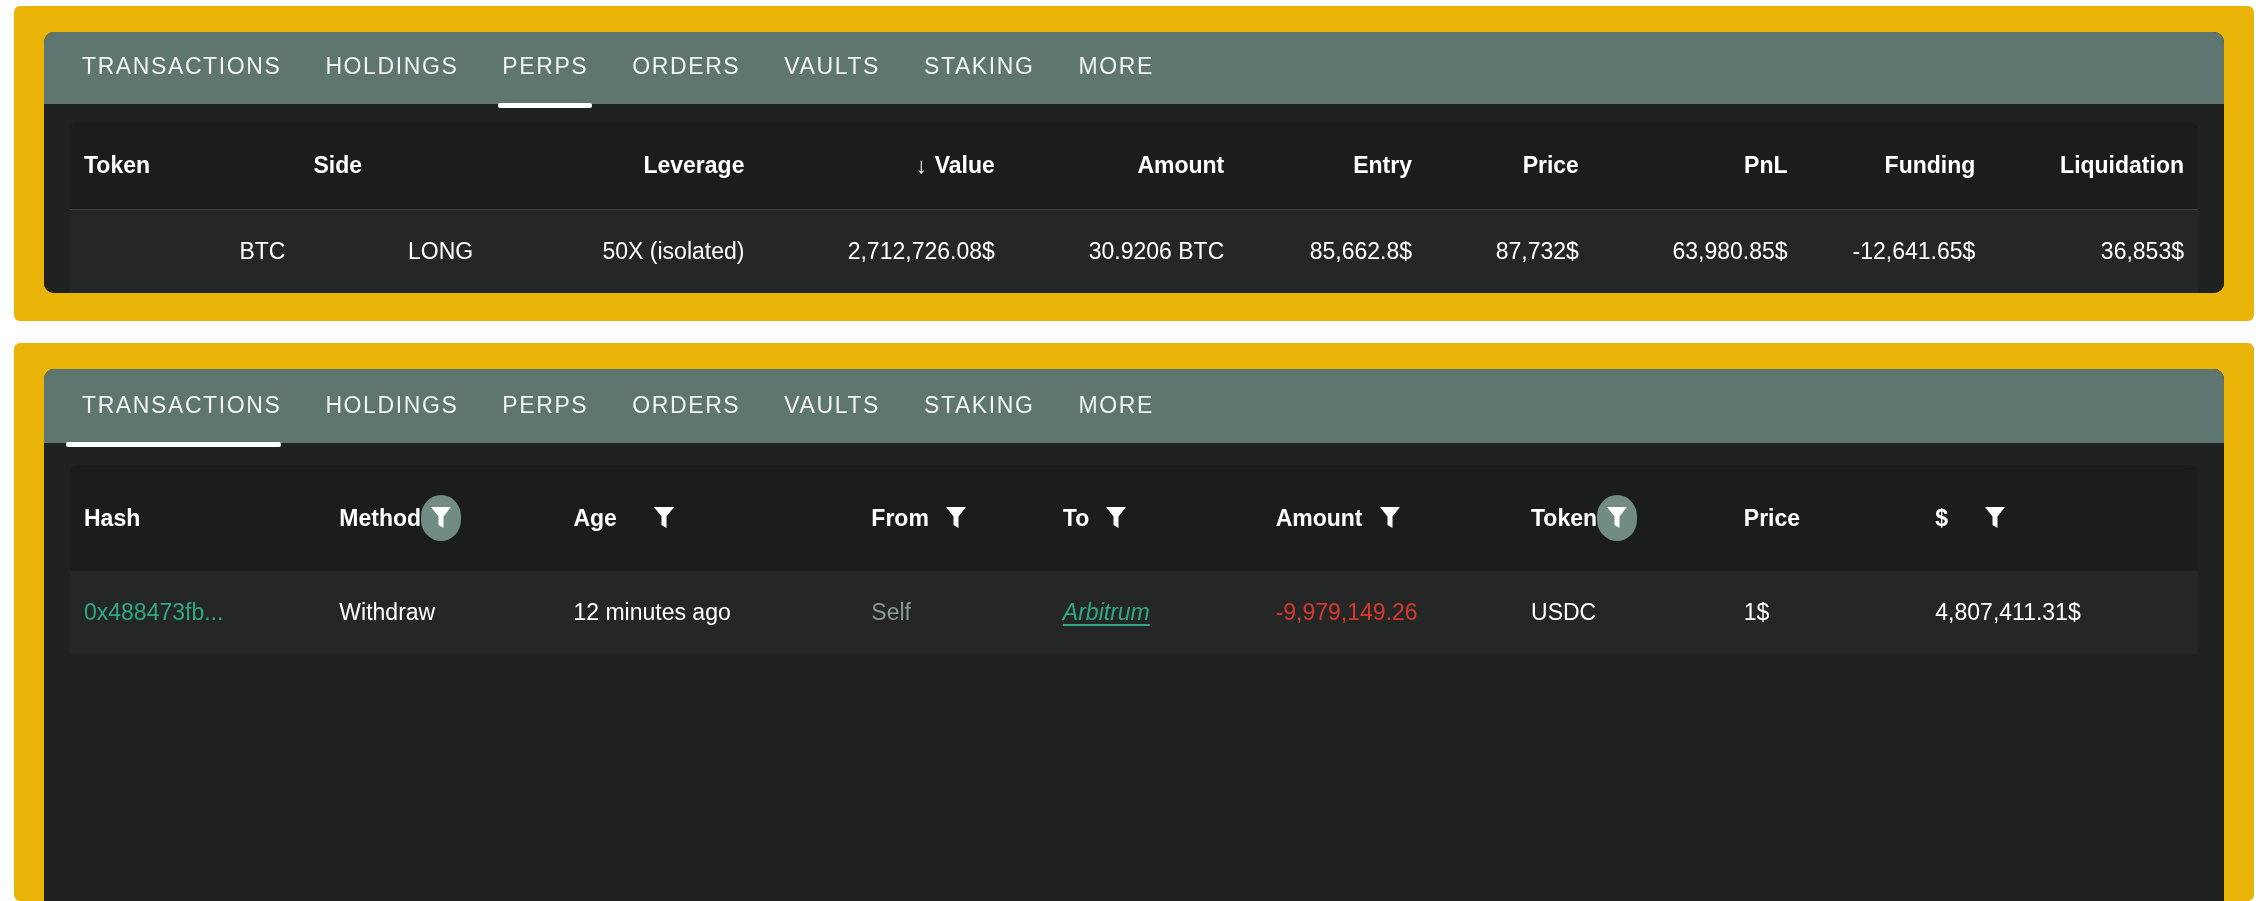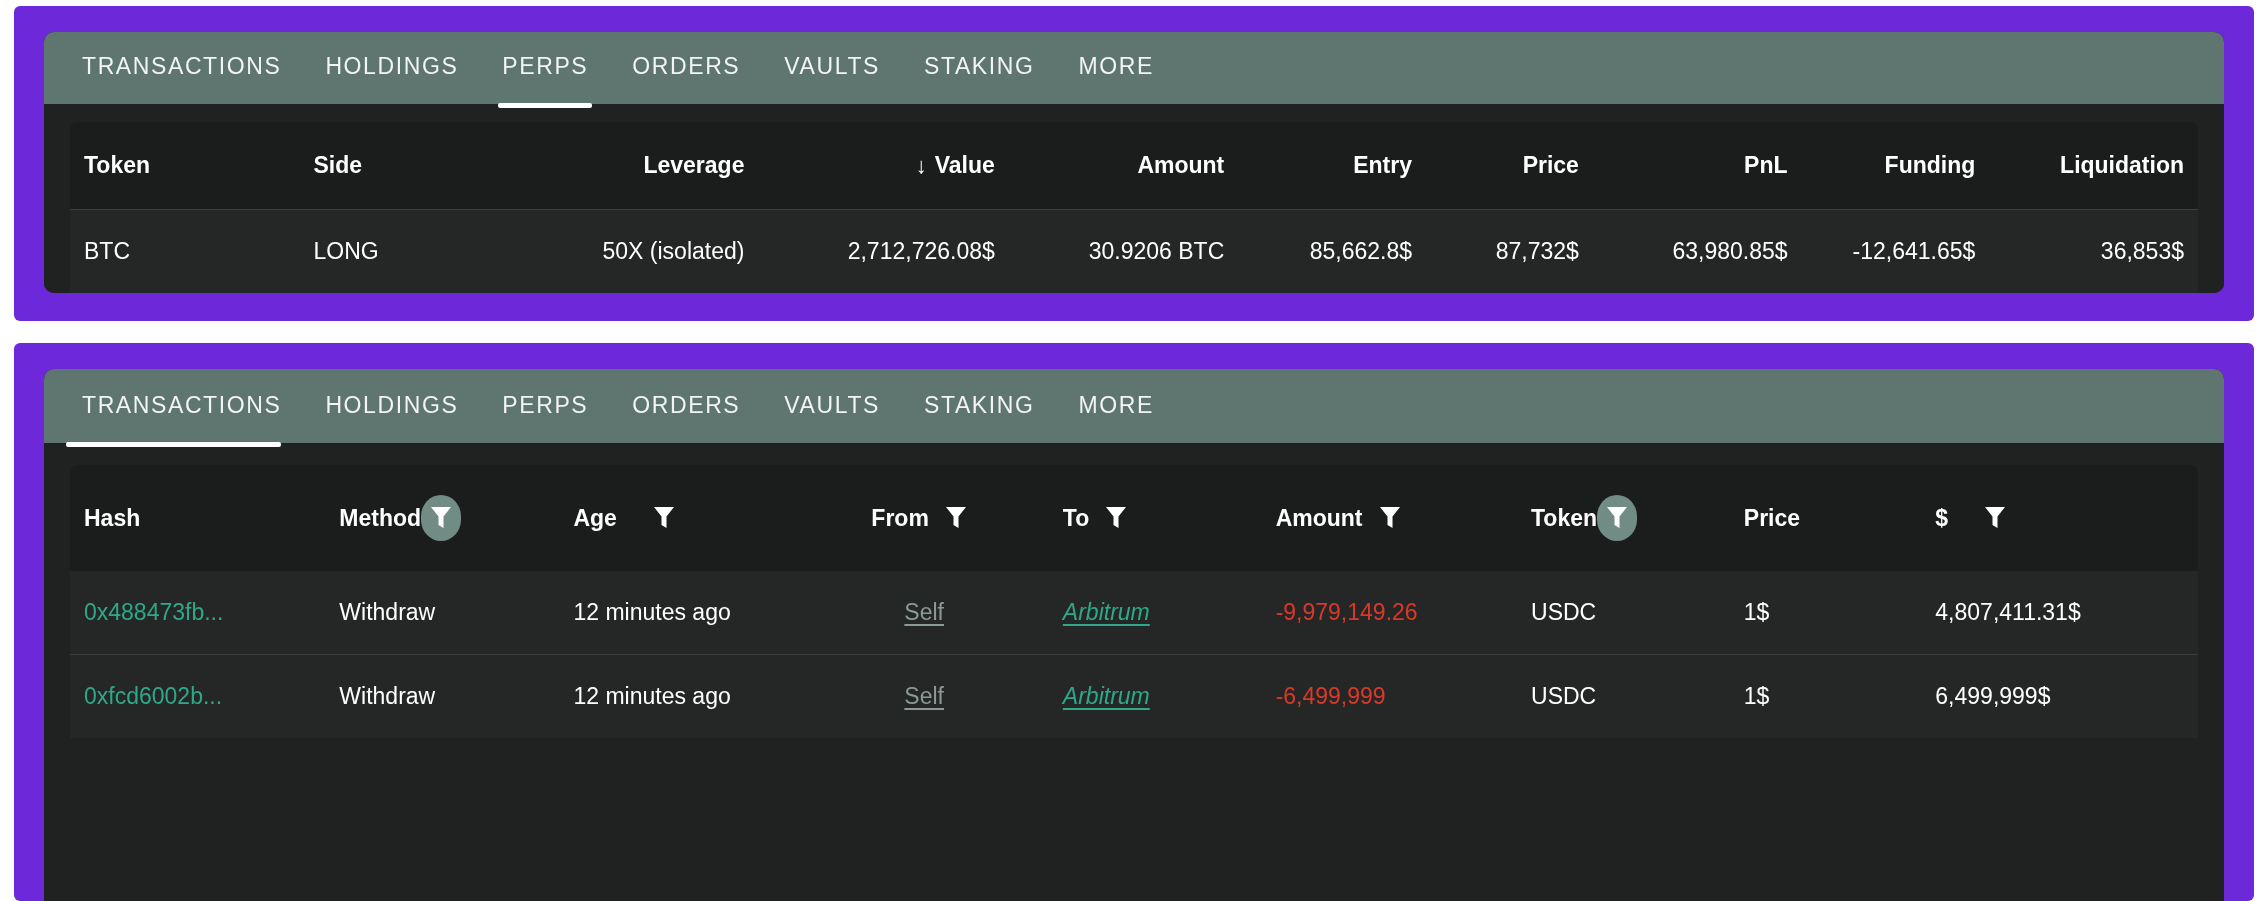--- a/index.html
+++ b/index.html
@@ -16,21 +16,21 @@
     background: #ffffff;
     display: flex;
     flex-direction: column;
     gap: 22px;
     padding: 6px 0 0 0;
     overflow: hidden;
   }
 
   
   .shell {
-    background: #6d28d9;
+    background: #eab308;
     border-radius: 6px;
     padding: 26px 30px 28px 30px;
     margin: 0 14px;
     overflow: hidden;
   }
   .shell.panel-two {
     padding-bottom: 0;
     flex: 1 1 auto;
   }
 
@@ -102,37 +102,35 @@
 
   table.grid tbody td {
     background: #242725;
     color: #ffffff;
     font-size: 23px;
     font-weight: 400;
     padding: 28px 14px 28px 14px;
     white-space: nowrap;
     border-top: 1px solid #3a3e3c;
   }
-  table.grid.perps tbody td { background: #242725; }
+  table.grid.perps tbody td { background: #242725; text-align: right; }
   table.grid.tx tbody tr:first-child td { border-top: none; }
   table.grid.tx tbody td { background: #242725; }
 
   .al-l { text-align: left; }
   .al-r { text-align: right; }
 
   .bold { font-weight: 700; }
   .pos  { color: #2f9e3f; }
   .neg  { color: #d8392b; }
   .long { color: #2f9e3f; }
   .muted-link {
     color: #8a9a94;
-    text-decoration: underline;
     text-underline-offset: 4px;
     cursor: pointer;
-    margin-left: 33px;
   }
   .teal-link {
     color: #2fa88a;
     text-decoration: underline;
     text-underline-offset: 4px;
     cursor: pointer;
     font-style: italic;
   }
   .hash-link {
     color: #2fa88a;
@@ -326,31 +324,20 @@
                 <td class="al-l"><span class="hash-link">0x488473fb...</span></td>
                 <td class="al-l">Withdraw</td>
                 <td class="al-l">12 minutes ago</td>
                 <td class="al-l"><span class="muted-link">Self</span></td>
                 <td class="al-l"><span class="teal-link">Arbitrum</span></td>
                 <td class="al-l"><span class="neg">-9,979,149.26</span></td>
                 <td class="al-l">USDC</td>
                 <td class="al-l">1$</td>
                 <td class="al-l">4,807,411.31$</td>
               </tr>
-              <tr>
-                <td class="al-l"><span class="hash-link">0xfcd6002b...</span></td>
-                <td class="al-l">Withdraw</td>
-                <td class="al-l">12 minutes ago</td>
-                <td class="al-l"><span class="muted-link">Self</span></td>
-                <td class="al-l"><span class="teal-link">Arbitrum</span></td>
-                <td class="al-l"><span class="neg">-6,499,999</span></td>
-                <td class="al-l">USDC</td>
-                <td class="al-l">1$</td>
-                <td class="al-l">6,499,999$</td>
-              </tr>
             </tbody>
         </table>
       </div>
 
     </div>
   </div>
 
 </div>
 
 </body></html>

